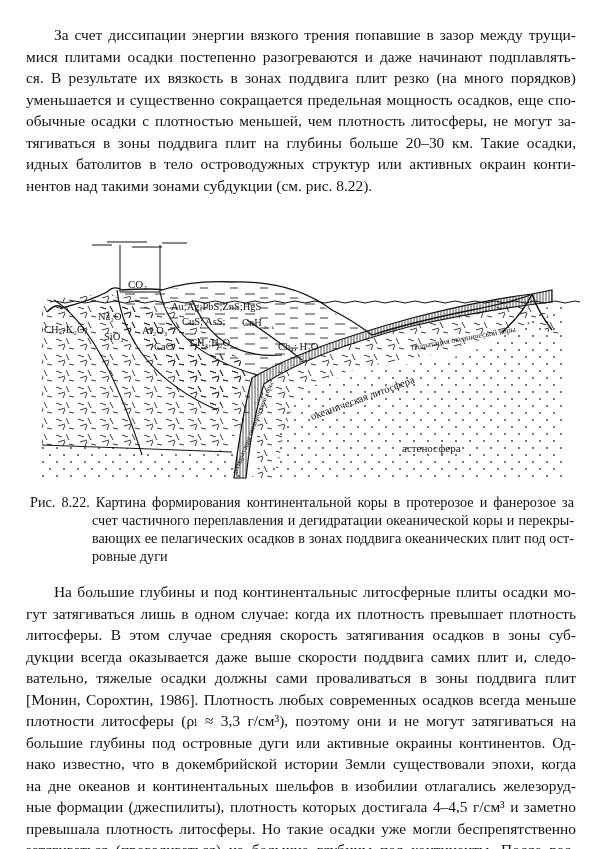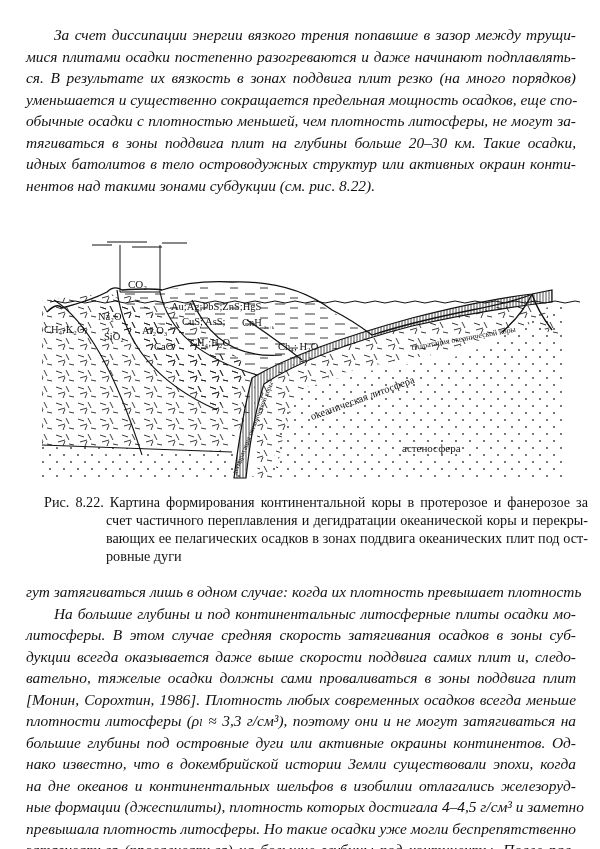--- a/index.html
+++ b/index.html
@@ -1,25 +1,25 @@
 <!DOCTYPE html>
 <html><head>
 <meta charset="utf-8">
 <style>
   html, body { margin: 0; padding: 0; background: #ffffff; }
   body { width: 600px; height: 849px; position: relative; overflow: hidden;
          font-family: "Liberation Serif", "DejaVu Serif", serif; color: #111; }
   .para { position: absolute; left: 26px; width: 550px; font-size: 15.4px; line-height: 21.5px;
           text-align: justify; }
-  .line { display: block; white-space: nowrap; text-align: justify; text-align-last: justify; height: 21.5px; font-style: italic; }
+  .line { display: block; white-space: nowrap; text-align: justify; text-align-last: justify; height: 21.5px; }
   .line.last { text-align-last: left; }
   .line.indent { padding-left: 28px; }
   #p1 { top: 24px; }
   #p2 { top: 581px; }
-  .caption { position: absolute; left: 44px; width: 544px; top: 493px; font-size: 14.2px; line-height: 18px; }
+  .caption { position: absolute; left: 30px; width: 544px; top: 493px; font-size: 14.2px; line-height: 18px; }
   .caption .cline { display: block; white-space: nowrap; height: 18px; }
   .caption .cfirst { text-align-last: justify; text-align: justify; }
   .caption .cind { padding-left: 62px; text-align: justify; text-align-last: justify; }
   .caption .cind.last { text-align-last: left; font-family: Liberation Serif, serif; }
   .figure { position: absolute; left: 32px; top: 240px; width: 560px; height: 240px; }
   .figure svg { width: 560px; height: 240px; display: block; }
   .lbl { font-family: "Liberation Serif", serif; fill: #111; }
 </style>
 </head>
 <body>
@@ -98,22 +98,22 @@
 </div>
 
 <div class="caption">
   <span class="cline cfirst">Рис. 8.22. Картина формирования континентальной коры в протерозое и фанерозое за</span>
   <span class="cline cind">счет частичного переплавления и дегидратации океанической коры и перекры-</span>
   <span class="cline cind">вающих ее пелагических осадков в зонах поддвига океанических плит под ост-</span>
   <span class="cline cind last">ровные дуги</span>
 </div>
 
 <div id="p2" class="para">
+  <span class="line indent">На большие глубины и под континентальныс литосферные плиты осадки мо-</span>
   <span class="line">гут затягиваться лишь в одном случае: когда их плотность превышает плотность</span>
-  <span class="line indent">На большие глубины и под континентальныс литосферные плиты осадки мо-</span>
   <span class="line">литосферы. В этом случае средняя скорость затягивания осадков в зоны суб-</span>
   <span class="line">дукции всегда оказывается даже выше скорости поддвига самих плит и, следо-</span>
   <span class="line">вательно, тяжелые осадки должны сами проваливаться в зоны поддвига плит</span>
   <span class="line">[Монин, Сорохтин, 1986]. Плотность любых современных осадков всегда меньше</span>
   <span class="line">плотности литосферы (ρₗ ≈ 3,3 г/см³), поэтому они и не могут затягиваться на</span>
   <span class="line">большие глубины под островные дуги или активные окраины континентов. Од-</span>
   <span class="line">нако известно, что в докембрийской истории Земли существовали эпохи, когда</span>
   <span class="line">на дне океанов и континентальных шельфов в изобилии отлагались железоруд-</span>
   <span class="line">ные формации (джеспилиты), плотность которых достигала 4–4,5 г/см³ и заметно</span>
   <span class="line">превышала плотность литосферы. Но такие осадки уже могли беспрепятственно</span>

